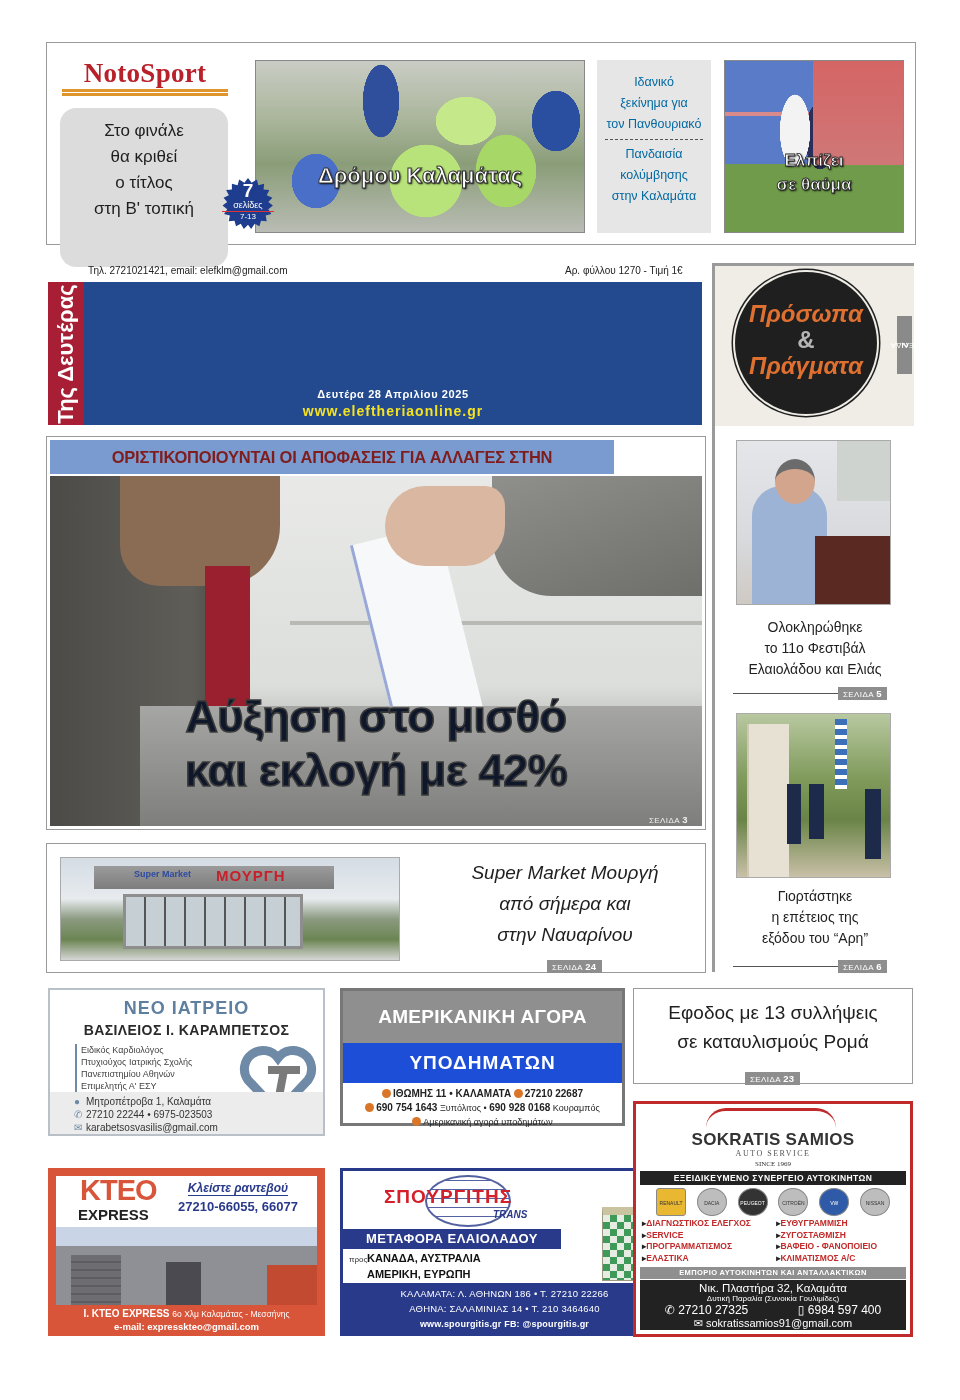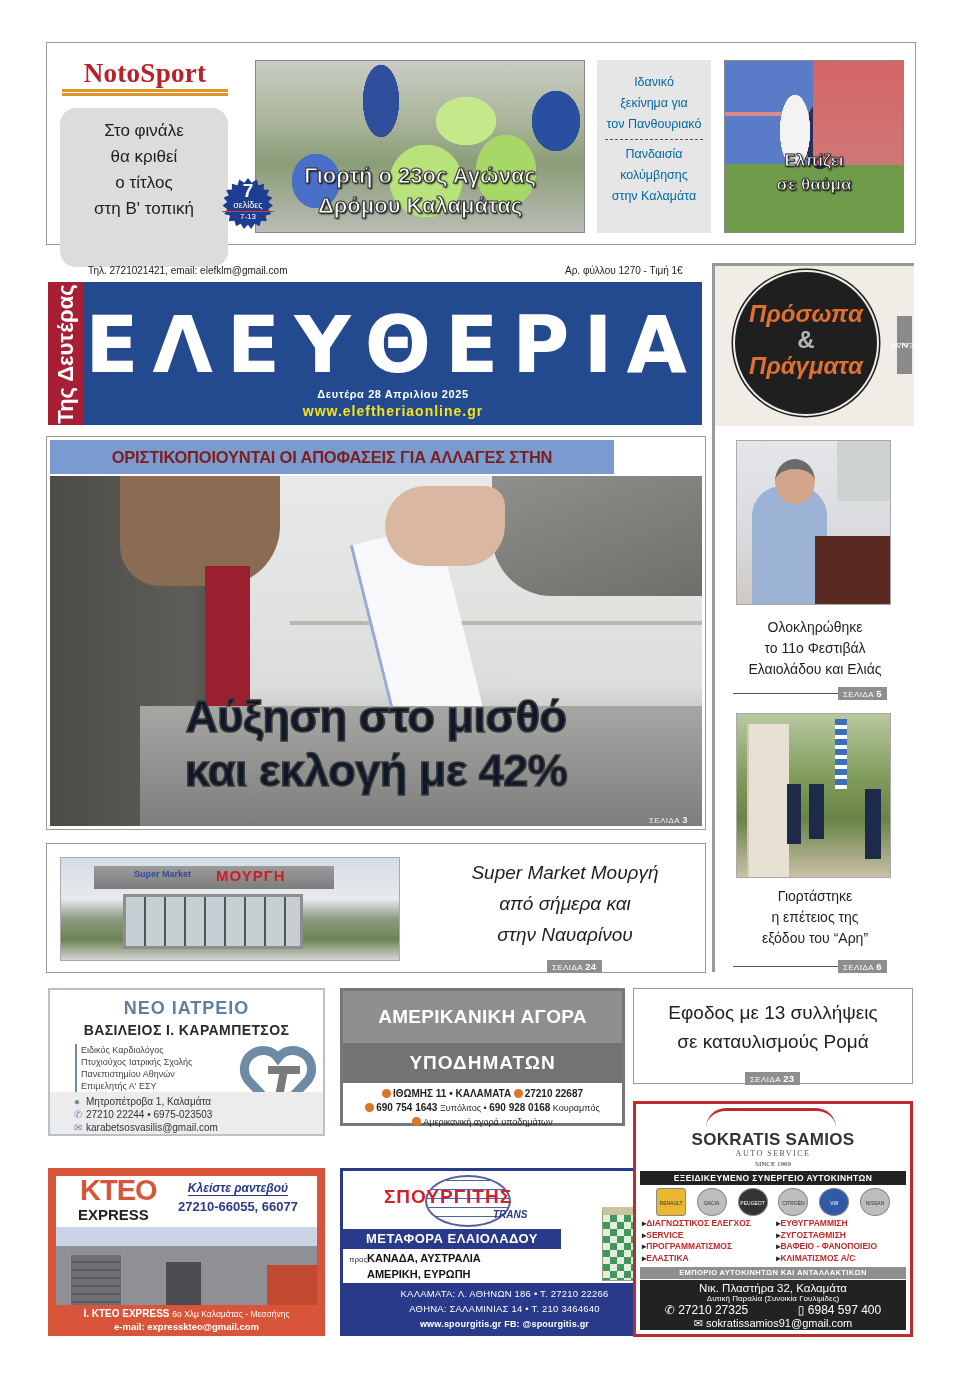--- a/index.html
+++ b/index.html
@@ -110,21 +110,21 @@
   .ad-doc { left: 48px; top: 988px; width: 277px; height: 148px; border: 2px solid #b9c0c8; background: #fff; }
   .ad-doc .h1 { position:absolute; left:0; right:0; top:8px; text-align:center; color:#5e7fa0; font-weight:bold; font-size:18px; letter-spacing:1px; }
   .ad-doc .h2 { position:absolute; left:0; right:0; top:32px; text-align:center; color:#2a2a2a; font-weight:bold; font-size:14px; letter-spacing:0.4px; }
   .ad-doc .quals { position:absolute; left:25px; top:54px; border-left:2px solid #6f8aa6; padding-left:4px; font-size:9px; line-height:12px; color:#444; }
   .ad-doc .logo { position:absolute; left:188px; top:50px; width:80px; height:80px; }
   .ad-doc .bottom { position:absolute; left:0; right:0; bottom:0; height:42px; background:#ececec; padding:3px 0 0 24px; font-size:10px; line-height:13px; color:#333; }
   .ad-doc .bottom .ic { color:#6f8aa6; display:inline-block; width:12px; }
 
   .ad-shoes { left: 340px; top: 988px; width: 285px; height: 138px; border: 3px solid #777; background: #fff; }
   .ad-shoes .t1 { position:absolute; left:0; right:0; top:0; height:52px; background:#8f8f8f; color:#fff; text-align:center; font-weight:bold; font-size:19px; line-height:52px; letter-spacing:0.3px; }
-  .ad-shoes .t2 { position:absolute; left:0; right:0; top:52px; height:40px; background:#737373; color:#fff; text-align:center; font-weight:bold; font-size:19px; line-height:40px; letter-spacing:1px; }
+  .ad-shoes .t2 { position:absolute; left:0; right:0; top:52px; height:40px; background:#1d4ed8; color:#fff; text-align:center; font-weight:bold; font-size:19px; line-height:40px; letter-spacing:1px; }
   .ad-shoes .info { position:absolute; left:0; right:0; top:96px; text-align:center; font-size:9px; line-height:14px; color:#222; }
   .ad-shoes .info b { font-size:10px; }
   .ad-shoes .dot { display:inline-block; width:9px; height:9px; border-radius:50%; background:#d9762a; vertical-align:-1px; margin-right:2px; }
 
   .raid-box { left: 633px; top: 988px; width: 280px; height: 96px; border: 1.5px solid #9a9a9a; }
   .raid-text { left: 635px; top: 998px; width: 276px; text-align: center; font-size: 19px; line-height: 29px; color: #1f1f1f; }
   .raid-tag { left: 745px; top: 1072px; }
 
   
   .ad-ktep { left: 48px; top: 1168px; width: 277px; height: 168px; border: 3px solid #d8553a; background: #d8553a; overflow: hidden; }
@@ -182,21 +182,20 @@
   <div class="bars"></div>
 </div>
 <div class="abs noto-card">
   <div>Στο φινάλε</div>
   <div>θα κριθεί</div>
   <div>ο τίτλος</div>
   <div>στη Β' τοπική</div>
 </div>
 <div class="abs run-photo">
   <div class="cap">
-    <div>Γιορτή ο 23ος Αγώνας</div>
     <div>Δρόμου Καλαμάτας</div>
   </div>
 </div>
 <div class="abs badge7">
   <div class="star"></div>
   <div class="n">7</div>
   <div class="s">σελίδες</div>
   <div class="r">7-13</div>
 </div>
 <div class="abs short-news">
@@ -219,21 +218,20 @@
     <div>σε θαύμα</div>
   </div>
 </div>
 
 <div class="abs info-left">Τηλ. 2721021421, email: elefklm@gmail.com</div>
 <div class="abs info-right">Αρ. φύλλου 1270 - Τιμή 1€</div>
 <div class="abs mast-side">
   <span>Της Δευτέρας</span>
 </div>
 <div class="abs mast-main">
-  <div class="mast-title">ΕΛΕΥΘΕΡΙΑ</div>
   <div class="mast-date">Δευτέρα 28 Απριλίου 2025</div>
   <div class="mast-url">www.eleftheriaonline.gr</div>
 </div>
 
 <div class="abs pp-box">
   <div class="pp-circle">
     <span class="a">Πρόσωπα</span>
     <span class="b">&amp;</span>
     <span class="a">Πράγματα</span>
   </div>

